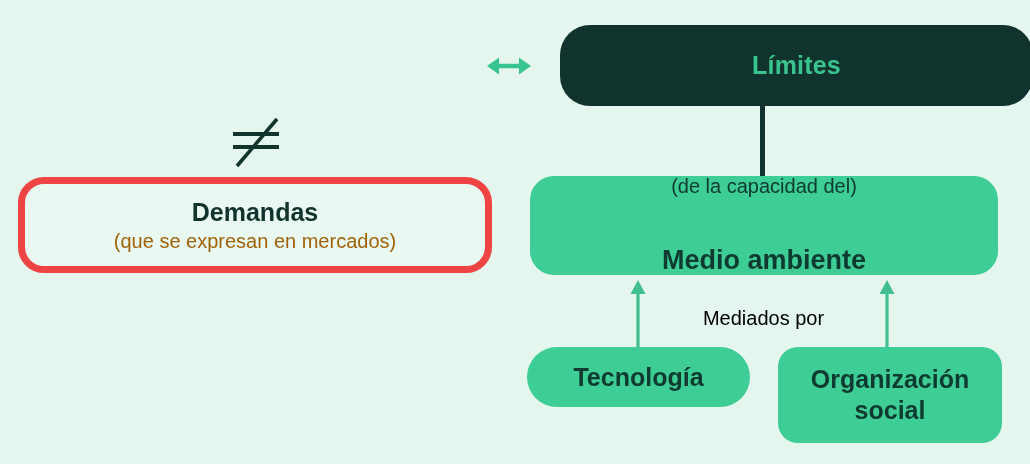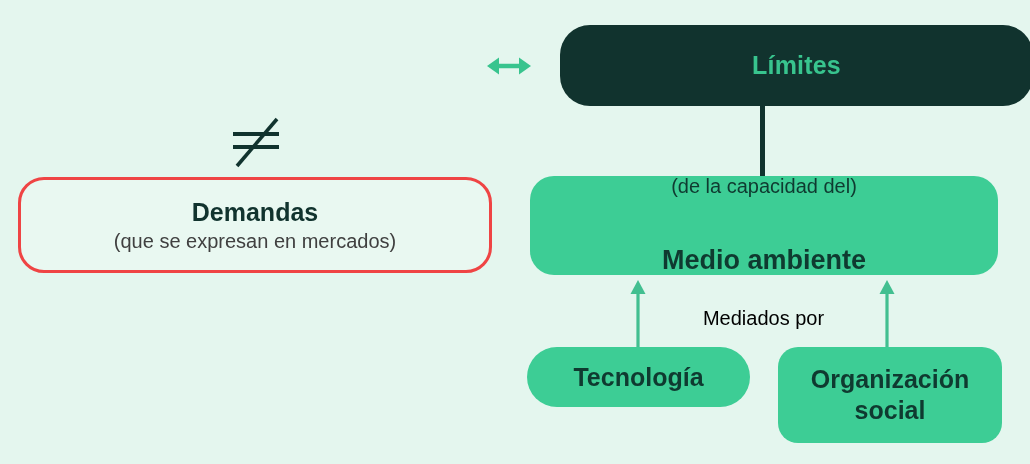--- a/index.html
+++ b/index.html
@@ -40,26 +40,26 @@
 
   #node-necesidades { left: 18px;  top: 25px; width: 472px; height: 81px; }
   #node-limites     { left: 527px; top: 25px; width: 473px; height: 81px; margin-left: 33px; }
 
   #arrow-bidirectional { position: absolute; left: 486px; top: 52px; width: 46px; height: 28px; }
   #not-equal           { position: absolute; left: 222px; top: 115px; width: 66px; height: 54px; }
 
   #node-demandas {
     left: 18px; top: 177px; width: 474px; height: 96px;
     background: #e9f8f1;
-    border: 3px solid #ef4444;
+    border: 7px solid #ef4444;
     border-radius: 26px;
     color: #11332e;
   }
   #node-demandas .title    { font-weight: bold; font-size: 25px; line-height: 1.2; }
-  #node-demandas .subtitle { font-size: 20px; color: #404040; margin-top: 3px; }
+  #node-demandas .subtitle { font-size: 20px; color: #a16207; margin-top: 3px; }
 
   #connector-limites { position: absolute; left: 760px; top: 106px; width: 5px; height: 71px; background: #11332e; }
 
   #node-medio-ambiente {
     left: 530px; top: 176px; width: 468px; height: 99px;
     border-radius: 24px;
   }
   #node-medio-ambiente .qualifier { font-size: 20px; color: #0f3a30; }
   #node-medio-ambiente .title     { font-weight: bold; font-size: 27px; margin-top: 2px; }
 

